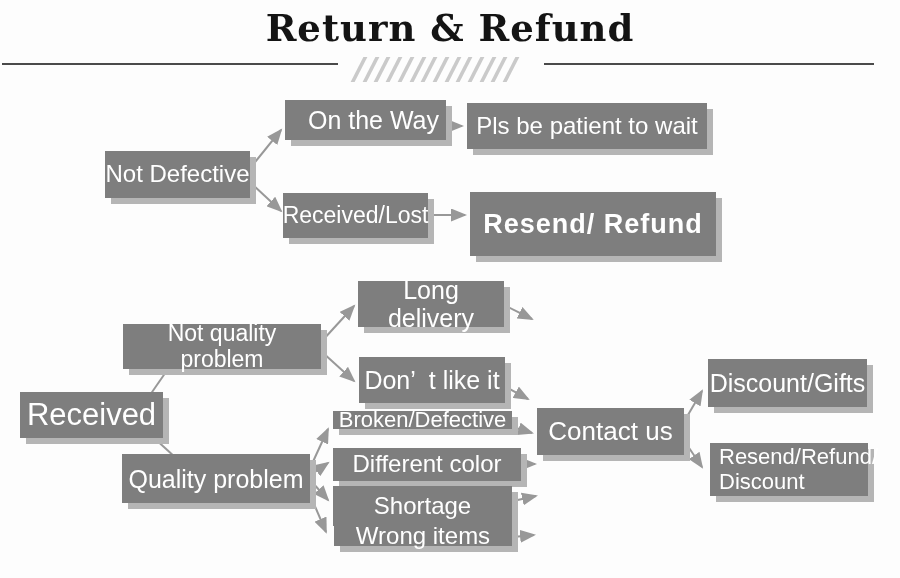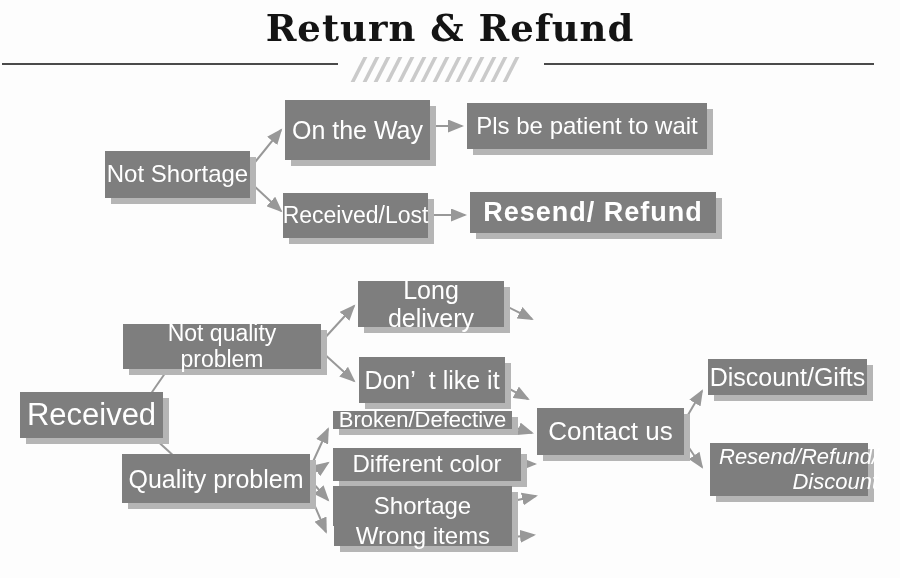--- a/index.html
+++ b/index.html
@@ -35,21 +35,21 @@
   .node{
     position:absolute;z-index:2;
     background:var(--box,#7e7e7e);
     color:var(--boxText,#ffffff);
     box-shadow:6px 6px 0 var(--shadow,#b5b5b5);
     display:flex;align-items:center;justify-content:center;
     text-align:center;line-height:1.12;
     white-space:pre-wrap;
     font-family:"Liberation Sans", sans-serif;
   }
-  .node.align-left{justify-content:flex-start;text-align:right;padding-left:9px;box-sizing:border-box;font-style:italic;}
+  .node.align-left{justify-content:flex-start;text-align:left;padding-left:9px;box-sizing:border-box;}
 </style>
 </head>
 <body>
 
 <div class="stage">
 
   <h1 class="page-title">Return &amp; Refund</h1>
   <div class="rule left"></div>
   <div class="rule right"></div>
   <div class="hatch">
@@ -93,33 +93,33 @@
         <line x1="513" y1="427" x2="532" y2="433" stroke="#989898" stroke-width="2" marker-end="url(#arrowhead)"></line>
         <line x1="515" y1="464" x2="535" y2="464" stroke="#989898" stroke-width="2" marker-end="url(#arrowhead)"></line>
         <line x1="513" y1="501" x2="536" y2="496" stroke="#989898" stroke-width="2" marker-end="url(#arrowhead)"></line>
         <line x1="513" y1="537" x2="534" y2="535" stroke="#989898" stroke-width="2" marker-end="url(#arrowhead)"></line>
         <line x1="685" y1="420" x2="702" y2="391" stroke="#989898" stroke-width="2" marker-end="url(#arrowhead)"></line>
         <line x1="685" y1="442" x2="702" y2="467" stroke="#989898" stroke-width="2" marker-end="url(#arrowhead)"></line>
       </g>
   </svg>
 
   <div id="nodes">
-      <div class="node" style="left: 105px; top: 151px; width: 145px; height: 47px; font-size: 24px;">Not Shortage</div>
-      <div class="node" style="left: 285px; top: 100px; width: 145px; height: 60px; font-size: 25px;">On the Way</div>
+      <div class="node" style="left: 105px; top: 151px; width: 145px; height: 47px; font-size: 24px;">Not Defective</div>
+      <div class="node" style="left: 285px; top: 100px; width: 145px; height: 40px; font-size: 25px; padding-left: 16px;">On the Way</div>
       <div class="node" style="left: 467px; top: 103px; width: 240px; height: 46px; font-size: 24px;">Pls be patient to wait</div>
       <div class="node" style="left: 283px; top: 193px; width: 145px; height: 45px; font-size: 23px;">Received/Lost</div>
-      <div class="node" style="left: 470px; top: 192px; width: 246px; height: 41px; font-size: 27px; font-weight: 600; letter-spacing: 1px;">Resend/ Refund</div>
+      <div class="node" style="left: 470px; top: 192px; width: 246px; height: 64px; font-size: 27px; font-weight: 600; letter-spacing: 1px;">Resend/ Refund</div>
       <div class="node" style="left: 20px; top: 392px; width: 143px; height: 46px; font-size: 31px;">Received</div>
       <div class="node" style="left: 123px; top: 324px; width: 198px; height: 45px; font-size: 23px;">Not quality problem</div>
       <div class="node" style="left: 358px; top: 281px; width: 146px; height: 46px; font-size: 25px;">Long delivery</div>
       <div class="node" style="left: 359px; top: 357px; width: 146px; height: 46px; font-size: 25px;">Don’  t like it</div>
       <div class="node" style="left: 122px; top: 454px; width: 188px; height: 49px; font-size: 25px;">Quality problem</div>
       <div class="node" style="left: 333px; top: 411px; width: 179px; height: 18px; font-size: 22px;">Broken/Defective</div>
       <div class="node" style="left: 333px; top: 448px; width: 188px; height: 33px; font-size: 24px;">Different color</div>
       <div class="node" style="left: 333px; top: 486px; width: 179px; height: 40px; font-size: 24px;">Shortage</div>
       <div class="node" style="left: 334px; top: 526px; width: 178px; height: 20px; font-size: 24px; text-align: right;">Wrong items</div>
       <div class="node" style="left: 537px; top: 408px; width: 147px; height: 47px; font-size: 26px;">Contact us</div>
-      <div class="node" style="left: 708px; top: 359px; width: 159px; height: 36px; font-size: 25px;">Discount/Gifts</div>
+      <div class="node" style="left: 708px; top: 359px; width: 159px; height: 48px; font-size: 25px;">Discount/Gifts</div>
       <div class="node align-left" style="left: 710px; top: 443px; width: 158px; height: 53px; font-size: 22px;">Resend/Refund/
 Discount</div>
     </div>
 
 </div>
 
 </body></html>

